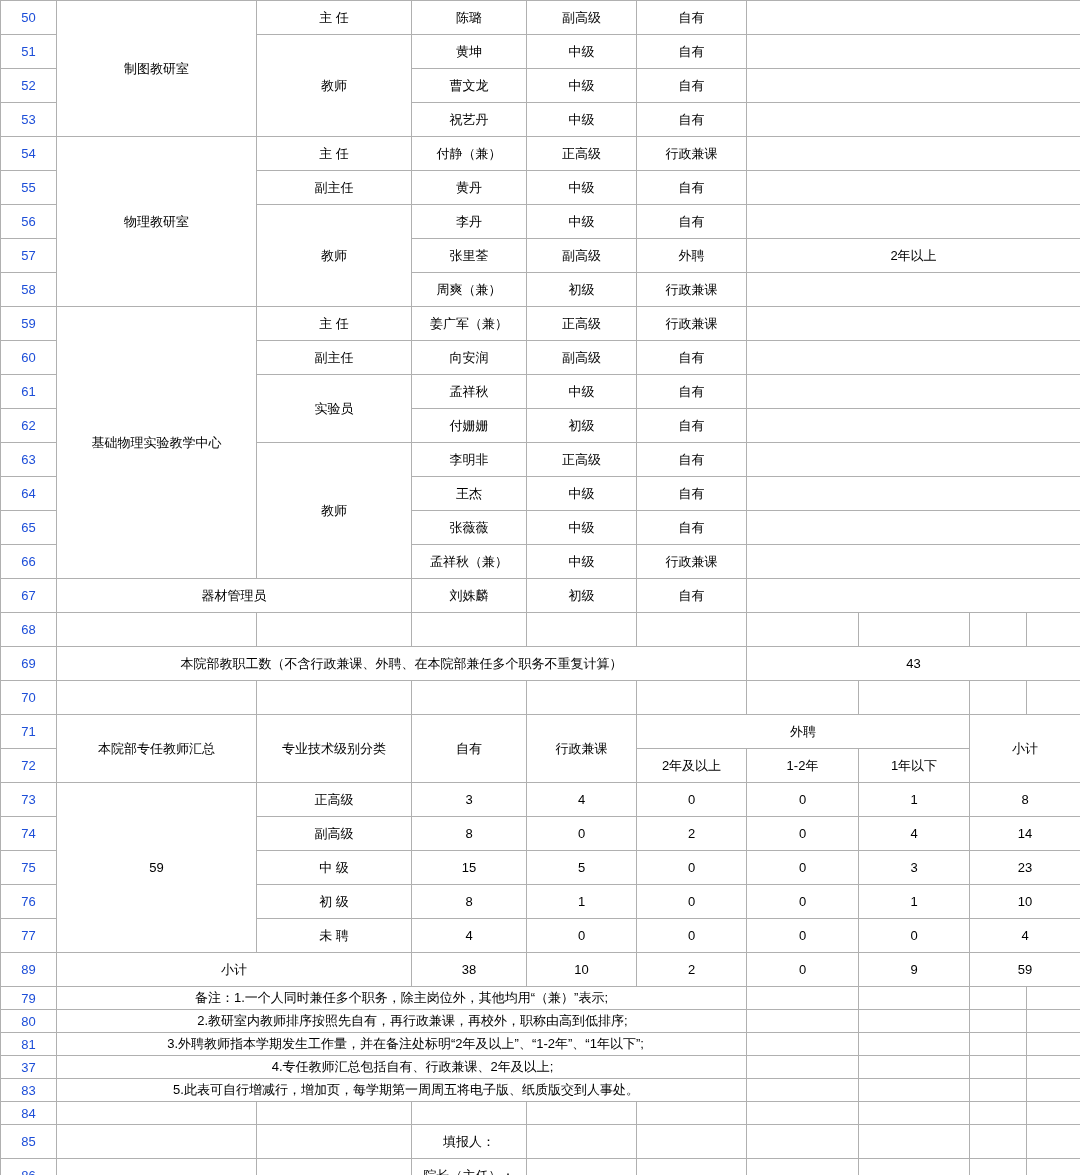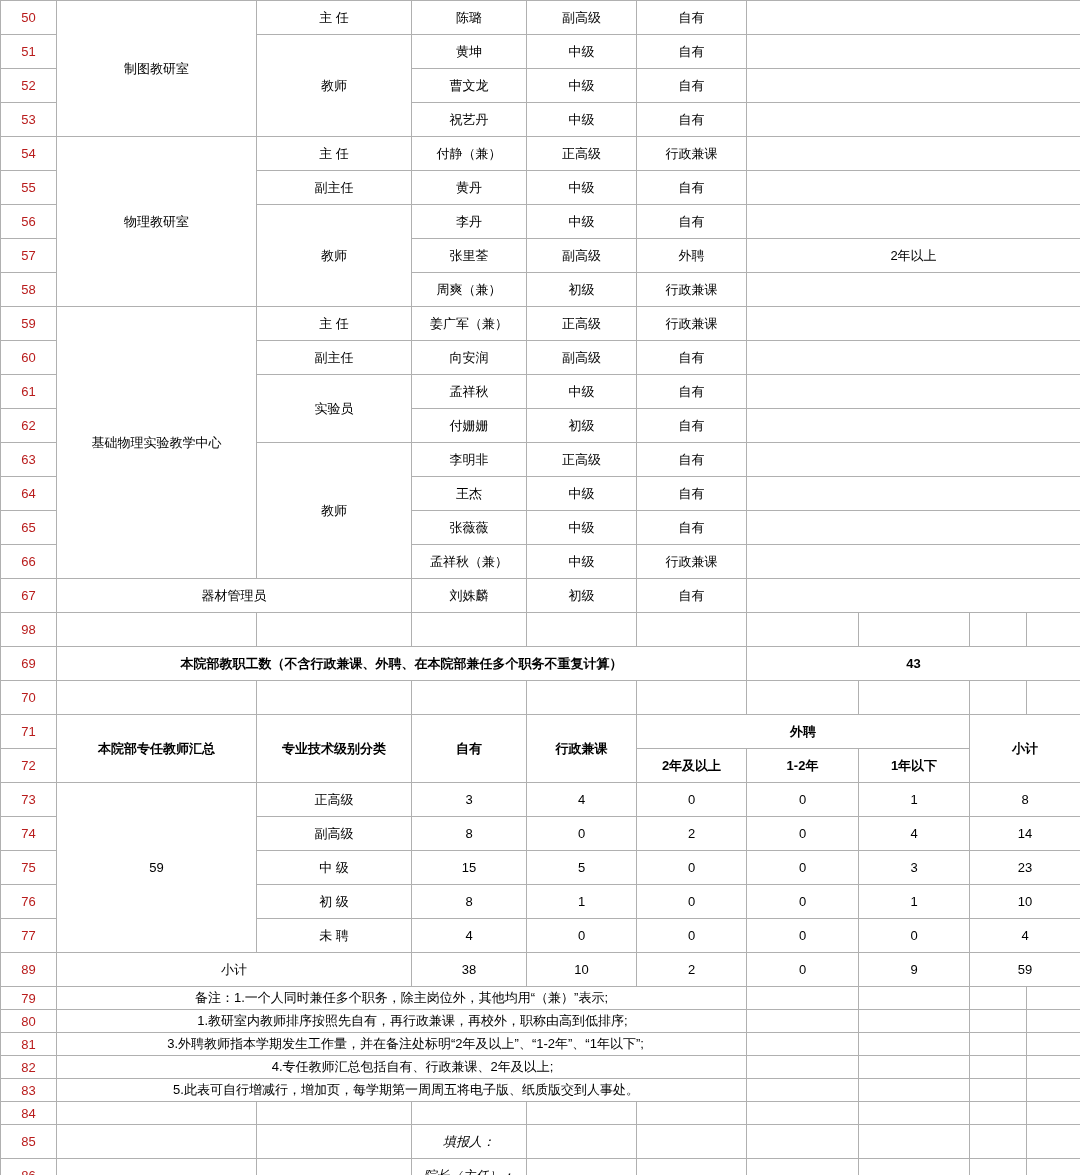--- a/index.html
+++ b/index.html
@@ -31,33 +31,33 @@
     font-size: 13px;
     height: 33px;
     overflow: hidden;
     white-space: nowrap;
   }
   
   td.rowhdr {
     width: 56px;
     background: #ffffff;
     border: 1px solid #c8c8c8;
-    color: #b91c1c;
+    color: #1d4ed8;
     font-size: 13px;
     text-align: center;
   }
   
   td.cell {
     border: 1px solid #000000;
   }
   td.blank {
     border: 1px solid #c8c8c8;
   }
-  .b { font-weight: bold; }
-  .right { text-align: right; padding-right: 8px; font-style: italic; }
+  .b { font-weight: normal; }
+  .right { text-align: right; padding-right: 8px; }
   .note {
     text-align: left;
     padding-left: 4px;
     font-size: 12.5px;
     white-space: nowrap;
   }
 </style>
 </head>
 <body>
 
@@ -228,21 +228,21 @@
   <tr>
     <td class="rowhdr">67</td>
     <td class="cell" colspan="2">器材管理员</td>
     <td class="cell">刘姝麟</td>
     <td class="cell">初级</td>
     <td class="cell">自有</td>
     <td class="cell" colspan="4"></td>
   </tr>
 
   <tr>
-    <td class="rowhdr">98</td>
+    <td class="rowhdr">68</td>
     <td class="blank"></td>
     <td class="blank"></td>
     <td class="blank"></td>
     <td class="blank"></td>
     <td class="blank"></td>
     <td class="blank"></td>
     <td class="blank"></td>
     <td class="blank"></td>
     <td class="blank"></td>
   </tr>
@@ -353,36 +353,36 @@
   <tr style="height:22px">
     <td class="rowhdr" style="height:22px">79</td>
     <td class="note blank" colspan="5" style="height:22px">备注：1.一个人同时兼任多个职务，除主岗位外，其他均用“（兼）”表示;</td>
     <td class="blank" style="height:22px"></td>
     <td class="blank" style="height:22px"></td>
     <td class="blank" style="height:22px"></td>
     <td class="blank" style="height:22px"></td>
   </tr>
   <tr style="height:22px">
     <td class="rowhdr" style="height:22px">80</td>
-    <td class="note blank" colspan="5" style="height:22px;padding-left:22px">1.教研室内教师排序按照先自有，再行政兼课，再校外，职称由高到低排序;</td>
+    <td class="note blank" colspan="5" style="height:22px;padding-left:22px">2.教研室内教师排序按照先自有，再行政兼课，再校外，职称由高到低排序;</td>
     <td class="blank" style="height:22px"></td>
     <td class="blank" style="height:22px"></td>
     <td class="blank" style="height:22px"></td>
     <td class="blank" style="height:22px"></td>
   </tr>
   <tr style="height:22px">
     <td class="rowhdr" style="height:22px">81</td>
     <td class="note blank" colspan="5" style="height:22px;padding-left:8px">3.外聘教师指本学期发生工作量，并在备注处标明“2年及以上”、“1-2年”、“1年以下”;</td>
     <td class="blank" style="height:22px"></td>
     <td class="blank" style="height:22px"></td>
     <td class="blank" style="height:22px"></td>
     <td class="blank" style="height:22px"></td>
   </tr>
   <tr style="height:22px">
-    <td class="rowhdr" style="height:22px">82</td>
+    <td class="rowhdr" style="height:22px">37</td>
     <td class="note blank" colspan="5" style="height:22px;padding-left:22px">4.专任教师汇总包括自有、行政兼课、2年及以上;</td>
     <td class="blank" style="height:22px"></td>
     <td class="blank" style="height:22px"></td>
     <td class="blank" style="height:22px"></td>
     <td class="blank" style="height:22px"></td>
   </tr>
   <tr style="height:22px">
     <td class="rowhdr" style="height:22px">83</td>
     <td class="note blank" colspan="5" style="height:22px;padding-left:9px">5.此表可自行增减行，增加页，每学期第一周周五将电子版、纸质版交到人事处。</td>
     <td class="blank" style="height:22px"></td>

